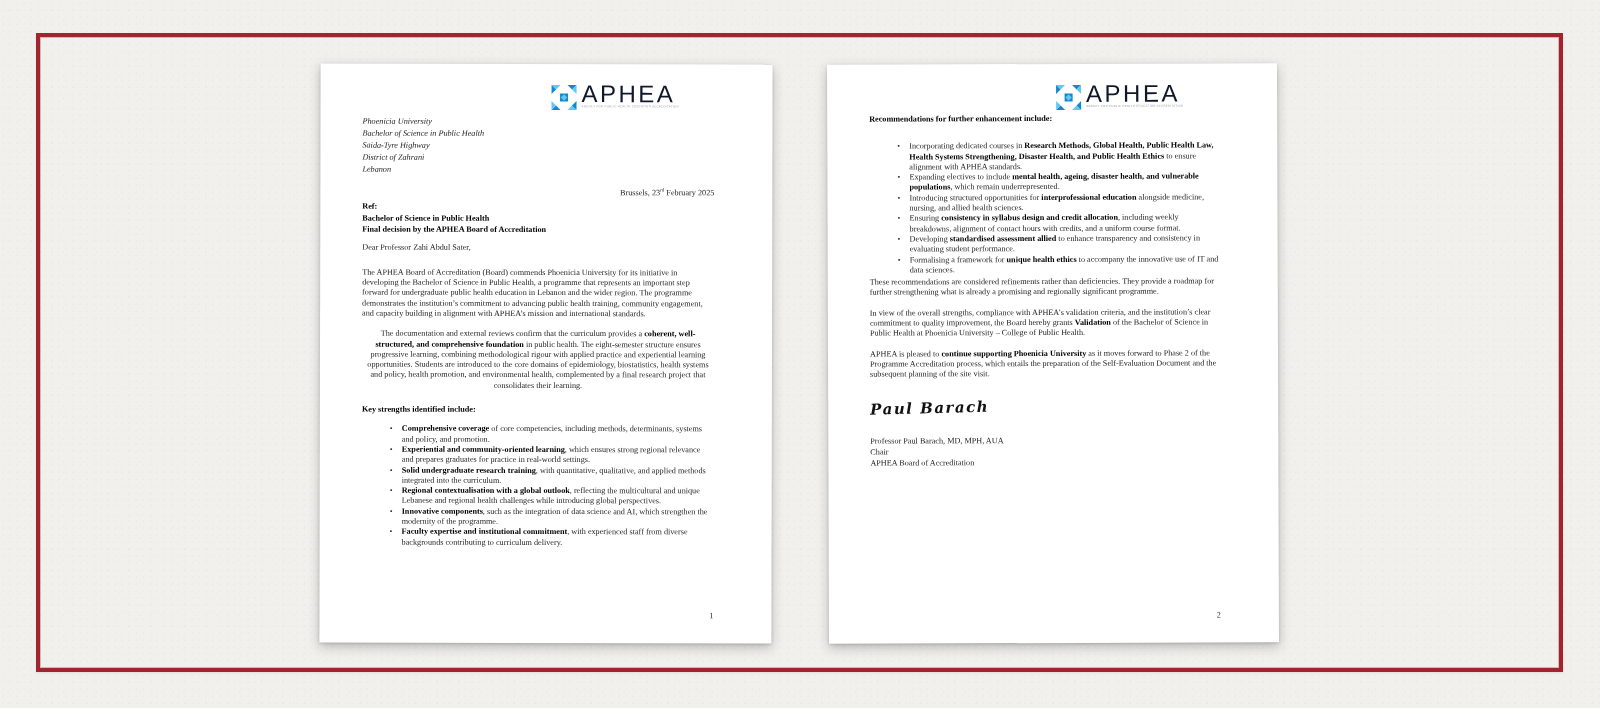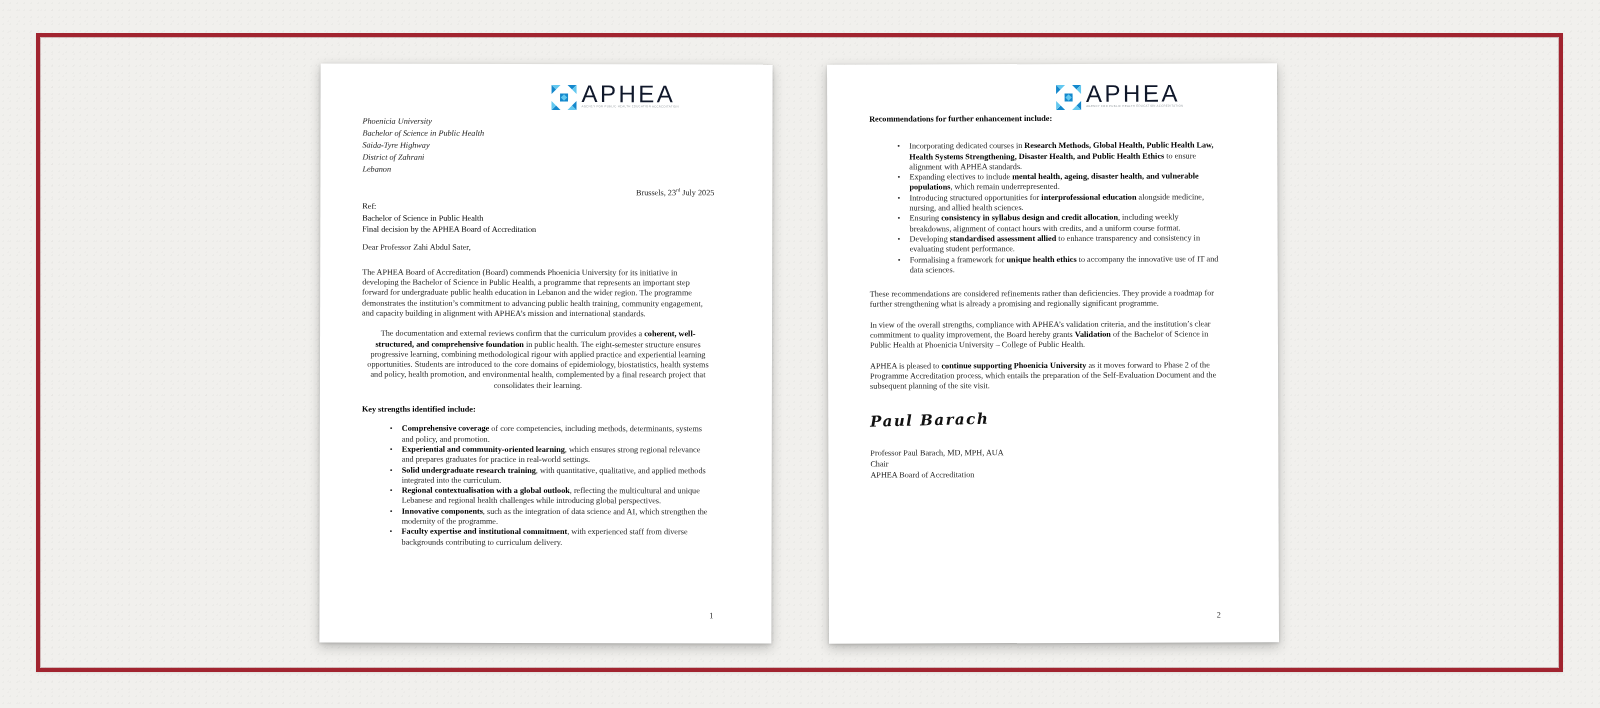--- a/index.html
+++ b/index.html
@@ -43,34 +43,34 @@
 
   .content { position:relative; height:100%; font-size:8.2px; line-height:10.3px; }
   .page-1 .content { padding:52px 58px 0 42px; }
   .page-2 .content { padding:50px 58px 0 42px; }
 
   .b, .bold { font-weight:bold; color:#000; }
   sup { font-size:62%; vertical-align:super; line-height:0; }
 
   .address { line-height:12px;font-style:italic; }
   .date { text-align:right; margin:12px 0 3px; line-height:10px; }
-  .ref { font-weight:normal; color:#000; line-height:11.5px; }
+  .ref { font-weight:bold; color:#000; line-height:11.5px; }
   .salutation { margin:7px 0 15px; }
   .para { margin:0 0 10px; text-align:left; }
   .para-tight { margin:0;text-align:center; }
   .heading { font-weight:bold; color:#000; margin:14px 0 0; }
 
   ul.doc-list { list-style:none; margin:9px 0 0 28px; }
   .page-2 ul.doc-list { margin-top:17px; }
   ul.doc-list li { position:relative; padding-left:12px; }
   ul.doc-list li::before {
     content:"\2022"; position:absolute; left:0; top:0; font-size:8px; color:#1c1c1c;
   }
 
-  .after-list { margin-top:14px; }
+  .after-list { margin-top:2px; }
   .mt10 { margin-top:10px; }
   .mt8 { margin-top:8px; }
 
   .signature {
     font-family:"DejaVu Serif", serif; font-style:italic; font-weight:bold;
     font-size:15px; letter-spacing:1.5px; color:#111;
     margin-top:24px; transform:rotate(-1.2deg); transform-origin:left center; width:120px;
   }
   .signoff { margin-top:21px; line-height:11px; }
 
@@ -103,21 +103,21 @@
 
   <div class="content">
     <div class="address">
       <div>Phoenicia University</div>
       <div>Bachelor of Science in Public Health</div>
       <div>Saida-Tyre Highway</div>
       <div>District of Zahrani</div>
       <div>Lebanon</div>
     </div>
 
-    <div class="date"><span>Brussels, 23</span><sup>rd</sup><span> July 2025</span></div>
+    <div class="date"><span>Brussels, 23</span><sup>rd</sup><span> February 2025</span></div>
 
     <div class="ref">
       <div>Ref:</div>
       <div>Bachelor of Science in Public Health</div>
       <div>Final decision by the APHEA Board of Accreditation</div>
     </div>
 
     <div class="salutation">Dear Professor Zahi Abdul Sater,</div>
 
     <p class="para"><span>The APHEA Board of Accreditation (Board) commends Phoenicia University for its initiative in developing the Bachelor of Science in Public Health, a programme that represents an important step forward for undergraduate public health education in Lebanon and the wider region. The programme demonstrates the institution’s commitment to advancing public health training, community engagement, and capacity building in alignment with APHEA’s mission and international standards.</span></p>

